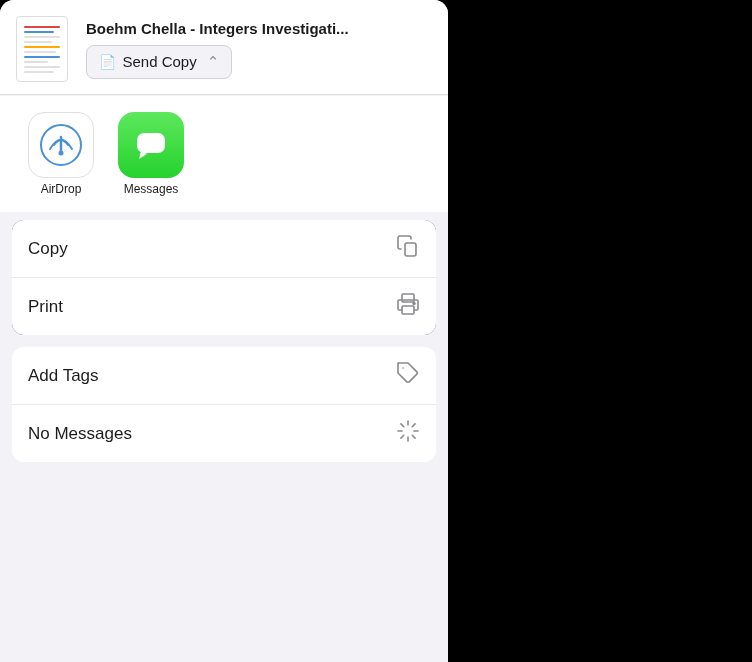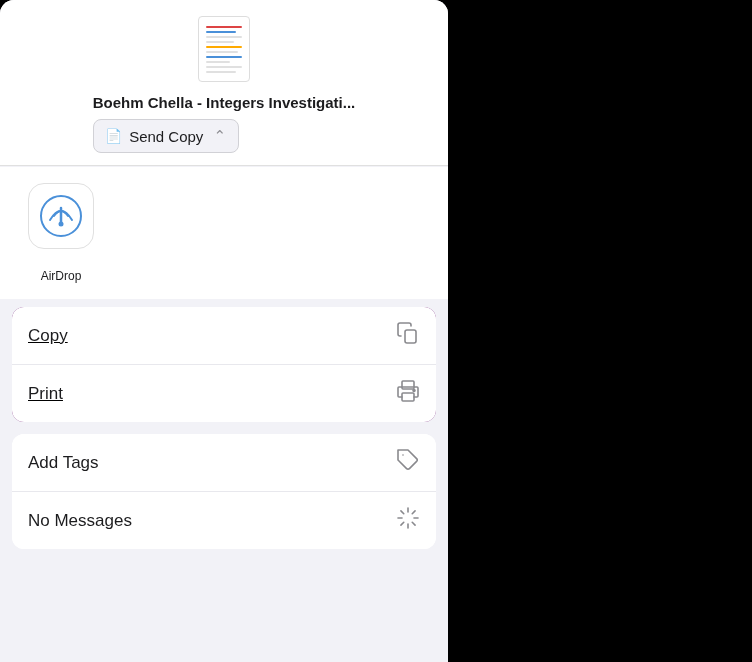--- a/index.html
+++ b/index.html
@@ -21,23 +21,22 @@
       flex-direction: column;
       box-shadow: 0 4px 30px rgba(0,0,0,0.3);
     }
 
     
     .header {
       background: #fff;
       padding: 16px 16px 12px 16px;
       display: flex;
       align-items: center;
-      gap: 12px;
+      gap: 18px;
       border-bottom: 1px solid #e0e0e0;
-      flex-direction: column;
     }
 
     .doc-thumbnail {
       width: 52px;
       height: 66px;
       background: #fff;
       border: 1px solid #ddd;
       border-radius: 4px;
       display: flex;
       align-items: center;
@@ -115,21 +114,21 @@
     .apps-row {
       display: flex;
       gap: 0;
       padding: 0 16px;
     }
 
     .app-item {
       display: flex;
       flex-direction: column;
       align-items: center;
-      gap: 20px;
+      gap: 4px;
       min-width: 90px;
       cursor: pointer;
     }
 
     .app-icon {
       width: 66px;
       height: 66px;
       border-radius: 16px;
       display: flex;
       align-items: center;
@@ -165,21 +164,20 @@
       height: 44px;
     }
 
     
     .actions-section {
       background: #701a75;
       margin-top: 8px;
       border-radius: 12px;
       margin: 8px 12px;
       overflow: hidden;
-      text-decoration: underline;
     }
 
     .action-item {
       display: flex;
       align-items: center;
       justify-content: space-between;
       padding: 14px 16px;
       background: #fff;
       cursor: pointer;
       border-bottom: 1px solid #e8e8ed;
@@ -249,20 +247,29 @@
             <circle cx="22" cy="22" r="20" fill="none" stroke="#4a90d9" stroke-width="2"></circle>
             <path d="M22 28 L22 14" stroke="#4a90d9" stroke-width="2.5" stroke-linecap="round"></path>
             <path d="M15 22 Q22 12 29 22" stroke="#4a90d9" stroke-width="2" fill="none" stroke-linecap="round"></path>
             <path d="M11 26 Q22 8 33 26" stroke="#4a90d9" stroke-width="2" fill="none" stroke-linecap="round"></path>
             <circle cx="22" cy="30" r="2.5" fill="#4a90d9"></circle>
           </svg>
         </div>
         <span class="app-label">AirDrop</span>
       </div>
 
+      <div class="app-item">
+        <div class="app-icon messages">
+          <svg width="40" height="40" viewBox="0 0 40 40" fill="none">
+            <rect x="6" y="8" width="28" height="20" rx="7" fill="white"></rect>
+            <polygon points="10,26 8,34 16,29" fill="white"></polygon>
+          </svg>
+        </div>
+        <span class="app-label">Messages</span>
+      </div>
 
 
 
     </div>
   </div>
 
   <div class="actions-section">
 
     <div class="action-item">
       <span class="action-label">Copy</span>

